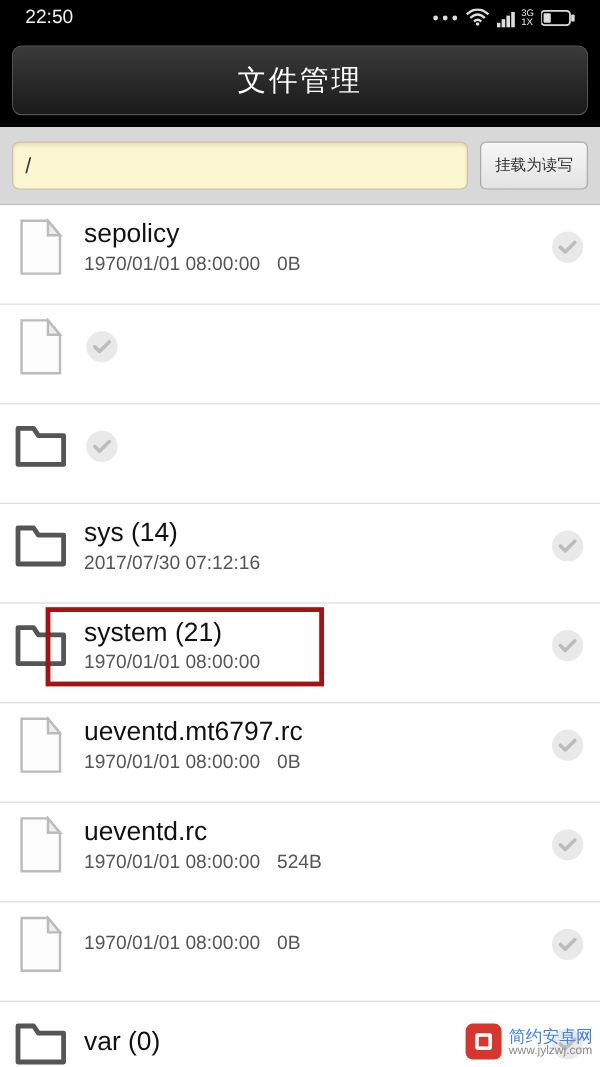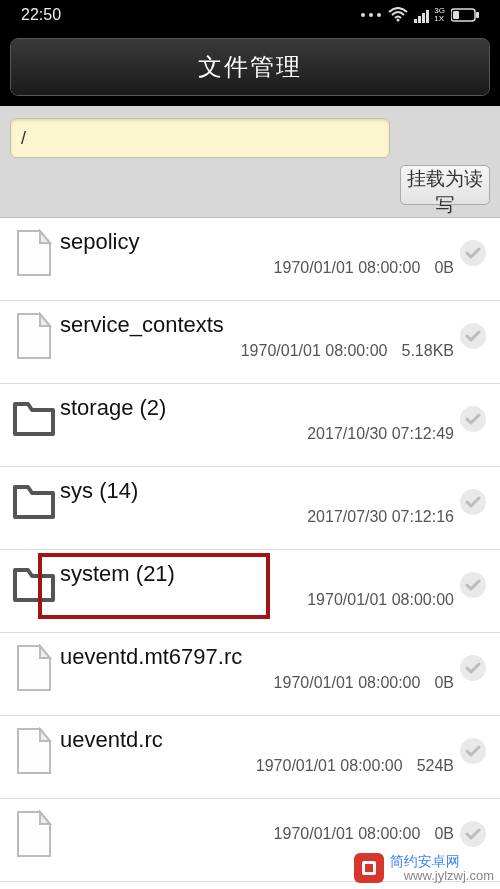--- a/index.html
+++ b/index.html
@@ -72,34 +72,33 @@
     font-size: 18px;
     color: #333;
     box-shadow: inset 0 2px 3px rgba(0,0,0,.1);
   }
   .mount-btn {
     width: 90px;
     height: 40px;
     border: 1px solid #aaa;
     border-radius: 5px;
     background: linear-gradient(#f6f6f6,#e3e3e3);
-    font-size: 19px;
+    font-size: 13px;
     color: #333;
-    margin-top: 47px;
   }
 
   
   .list { background: #fff; }
   .row {
     display: flex;
     align-items: center;
     height: 83px;
     border-bottom: 1px solid #ddd;
     padding: 0 12px 13px 12px;
-    gap: 4px;
+    gap: 14px;
     position: relative;
   }
   .icon-wrap {
     width: 44px;
     height: 48px;
     display: flex;
     align-items: center;
     justify-content: center;
     flex-shrink: 0;
   }
@@ -107,21 +106,20 @@
   .name {
     font-size: 22px;
     color: #111;
     margin-bottom: 4px;
     white-space: nowrap;
   }
   .count { color:#111; }
   .meta {
     font-size: 16px;
     color: #555;
-    text-align: right;
   }
   .meta .size { margin-left: 14px; }
   .check {
     width: 30px;
     height: 30px;
     flex-shrink: 0;
   }
   .highlight-box {
     position: absolute;
     left: 38px;
@@ -141,21 +139,21 @@
     align-items: center;
     gap: 6px;
   }
   .wm-badge {
     width: 30px; height: 30px;
     background: #d6362c;
     border-radius: 6px;
     display:flex;align-items:center;justify-content:center;
   }
   .wm-text { font-size: 14px; color:#3b82f6; line-height: 14px; }
-  .wm-sub { font-size: 13px; color:#888;margin-left:14px; }
+  .wm-sub { font-size: 10px; color:#888; }
 </style>
 </head>
 <body>
 
 <div class="status-bar">
   <span class="status-time">22:50</span>
   <span class="status-spacer"></span>
   <div class="status-icons">
     <span>
       <svg width="22" height="6" viewBox="0 0 22 6">
@@ -220,38 +218,30 @@
           <path d="M9 15 L13 19 L21 11" fill="none" stroke="#bcbcbc" stroke-width="3" stroke-linecap="round" stroke-linejoin="round"></path>
         </svg></div>
     </div>
     <div class="row">
       <div class="icon-wrap">
         <svg width="40" height="48" viewBox="0 0 40 48">
           <path d="M4 2 H26 L36 14 V46 H4 Z" fill="#fdfdfd" stroke="#bbb" stroke-width="2"></path>
           <path d="M26 2 V14 H36 Z" fill="#eee" stroke="#bbb" stroke-width="2"></path>
         </svg>
       </div>
-      <div class="info">
-        <div class="name"><span>service_contexts</span></div>
-        <div class="meta"><span>1970/01/01 08:00:00</span><span class="size">5.18KB</span></div>
-      </div>
       <div class="check"><svg width="30" height="30" viewBox="0 0 30 30">
           <circle cx="15" cy="15" r="13" fill="#e9e9e9"></circle>
           <path d="M9 15 L13 19 L21 11" fill="none" stroke="#bcbcbc" stroke-width="3" stroke-linecap="round" stroke-linejoin="round"></path>
         </svg></div>
     </div>
     <div class="row">
       <div class="icon-wrap">
         <svg width="44" height="38" viewBox="0 0 44 38">
           <path d="M3 10 V34 H41 V10 H20 L16 4 H3 Z" fill="none" stroke="#555" stroke-width="4" stroke-linejoin="round"></path>
         </svg>
-      </div>
-      <div class="info">
-        <div class="name"><span>storage</span>  <span class="count">  (2)</span></div>
-        <div class="meta"><span>2017/10/30 07:12:49</span></div>
       </div>
       <div class="check"><svg width="30" height="30" viewBox="0 0 30 30">
           <circle cx="15" cy="15" r="13" fill="#e9e9e9"></circle>
           <path d="M9 15 L13 19 L21 11" fill="none" stroke="#bcbcbc" stroke-width="3" stroke-linecap="round" stroke-linejoin="round"></path>
         </svg></div>
     </div>
     <div class="row">
       <div class="icon-wrap">
         <svg width="44" height="38" viewBox="0 0 44 38">
           <path d="M3 10 V34 H41 V10 H20 L16 4 H3 Z" fill="none" stroke="#555" stroke-width="4" stroke-linejoin="round"></path>

